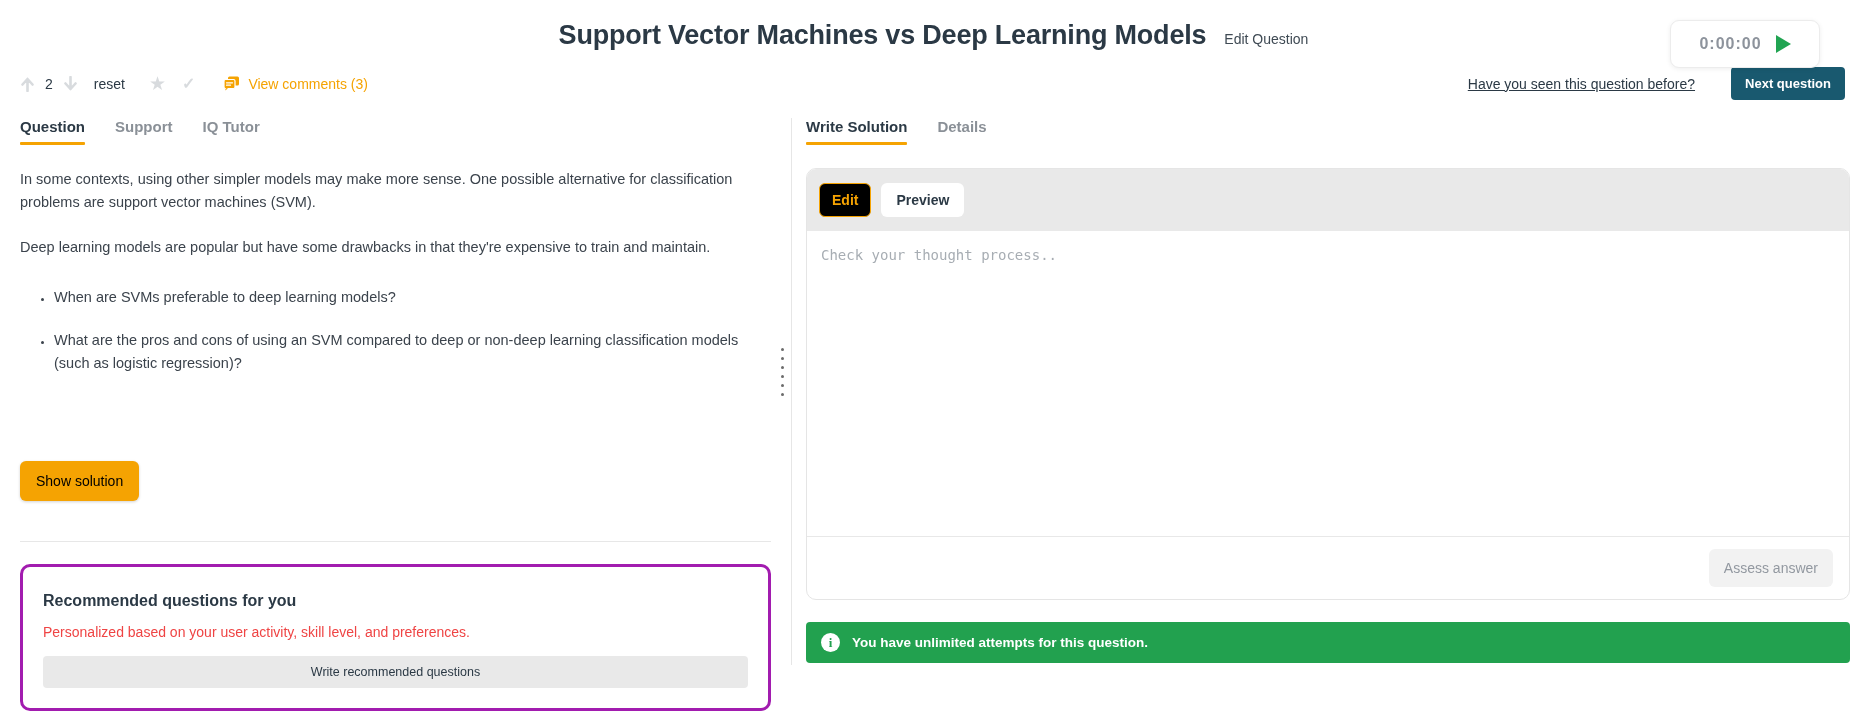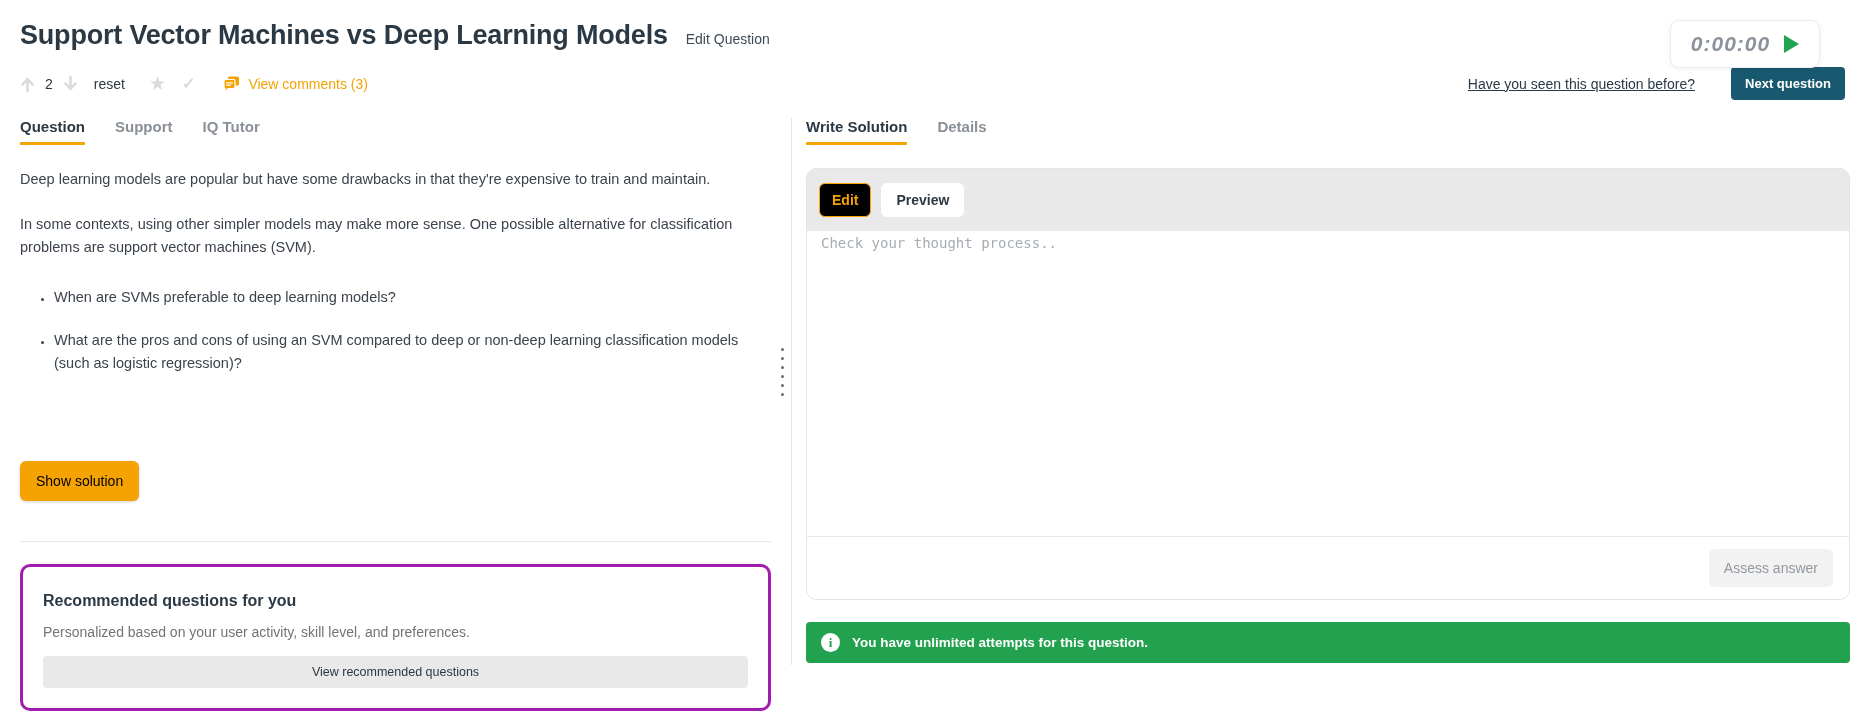--- a/index.html
+++ b/index.html
@@ -5,34 +5,34 @@
   * { box-sizing: border-box; }
   html,body { margin:0; padding:0; }
   body {
     width: 1867px; height: 715px; overflow: hidden;
     background: #ffffff;
     font-family: "Liberation Sans", sans-serif;
     color: #2b3945;
   }
   
   .header { position: relative; padding: 20px 20px 0 20px; }
-  .title-row { display: flex; align-items: baseline; }
+  .title-row { display: flex; align-items: baseline; justify-content: center; }
   .page-title {
     margin: 0; font-size: 27px; font-weight: bold; color: #2b3945;
     letter-spacing: -0.2px;
   }
   .edit-question { margin-left: 18px; font-size: 14px; color: #3f4a54; cursor: pointer; }
   .timer-card {
     position: absolute; top: 20px; right: 47px;
     width: 150px; height: 48px;
     background: #fff; border: 1px solid #ececec; border-radius: 9px;
     box-shadow: 0 1px 5px rgba(0,0,0,.07);
     display: flex; align-items: center; justify-content: center; gap: 14px;
   }
-  .timer-value { font-size: 21px; font-weight: bold; color: #8d939c; letter-spacing: 1px; font-style: italic; }
+  .timer-value { font-size: 16px; font-weight: bold; color: #8d939c; letter-spacing: 1px; }
   .play-icon {
     width: 0; height: 0; cursor: pointer;
     border-top: 9px solid transparent; border-bottom: 9px solid transparent;
     border-left: 15px solid #21a452;
   }
   .meta-row {
     margin-top: 16px; display: flex; align-items: center; justify-content: space-between;
   }
   .vote-bar { display: flex; align-items: center; font-size: 14px; }
   .vote-bar svg { display: block; }
@@ -86,21 +86,21 @@
     background: #f5a302; color: #000000; border: none; border-radius: 6px;
     font-family: inherit; font-size: 14px; padding: 12px 16px; cursor: pointer;
     box-shadow: 0 1px 3px rgba(0,0,0,.18);
   }
   .left-divider { border: none; border-top: 1px solid #e7e7e7; margin: 40px 0 0 0; }
   .recommended-card {
     margin-top: 22px; border: 3px solid #a21caf; border-radius: 10px;
     padding: 25px 20px 20px 20px;
   }
   .recommended-title { margin: 0; font-size: 16px; font-weight: bold; color: #2b3945; }
-  .recommended-subtitle { margin: 14px 0 0 0; font-size: 14px; color: #737373; }
+  .recommended-subtitle { margin: 14px 0 0 0; font-size: 14px; color: #ef4444; }
   .recommended-btn {
     margin-top: 16px; width: 100%; background: #e9e9e9; border: none; border-radius: 4px;
     font-family: inherit; font-size: 12.5px; color: #2b3945; padding: 9px 0; cursor: pointer;
     text-align: center;
   }
   
   .editor-card {
     border: 1px solid #e5e5e5; border-radius: 10px; overflow: hidden;
     display: flex; flex-direction: column; height: 432px;
   }
@@ -109,21 +109,21 @@
     background: #000000; border: 1.5px solid #f5a302; border-radius: 6px;
     color: #f5a302; font-family: inherit; font-size: 14px; font-weight: bold;
     padding: 8px 12px; cursor: pointer;
   }
   .preview-mode-btn {
     background: #fff; border: none; border-radius: 6px;
     color: #2b3945; font-family: inherit; font-size: 14px; font-weight: bold;
     padding: 8px 15px; cursor: pointer;
   }
   .solution-textarea {
-    flex: 1; border: none; outline: none; resize: none; padding: 4px 14px;
+    flex: 1; border: none; outline: none; resize: none; padding: 16px 14px;
     font-family: "DejaVu Sans Mono", monospace; font-size: 14px; color: #701a75;
   }
   .solution-textarea::placeholder { color: #a7adb3; }
   .editor-footer {
     border-top: 1px solid #e8e8e8; padding: 12px 16px;
     display: flex; justify-content: flex-end;
   }
   .assess-btn {
     background: #f2f2f2; border: none; border-radius: 6px;
     color: #9298a0; font-family: inherit; font-size: 14px; padding: 11px 15px; cursor: pointer;
@@ -190,36 +190,36 @@
 <div class="main">
 
   <div class="left-panel">
     <div class="tabs">
       <span class="tab active">Question</span>
       <span class="tab">Support</span>
       <span class="tab">IQ Tutor</span>
     </div>
 
     <div class="question-body">
+      <p>In some contexts, using other simpler models may make more sense. One possible alternative for classification problems are support vector machines (SVM).</p>
       <p>Deep learning models are popular but have some drawbacks in that they're expensive to train and maintain.</p>
-      <p>In some contexts, using other simpler models may make more sense. One possible alternative for classification problems are support vector machines (SVM).</p>
       <ul>
         <li>When are SVMs preferable to deep learning models?</li>
         <li>What are the pros and cons of using an SVM compared to deep or non-deep learning classification models (such as logistic regression)?</li>
       </ul>
     </div>
 
     <button class="show-solution-btn">Show solution</button>
 
     <hr class="left-divider">
 
     <div class="recommended-card">
       <h2 class="recommended-title">Recommended questions for you</h2>
       <p class="recommended-subtitle">Personalized based on your user activity, skill level, and preferences.</p>
-      <button class="recommended-btn">View recommended questions</button>
+      <button class="recommended-btn">Write recommended questions</button>
     </div>
 
     <div class="drag-dots">
       <i></i>
         <i></i>
         <i></i>
         <i></i>
         <i></i>
         <i></i>
     </div>

